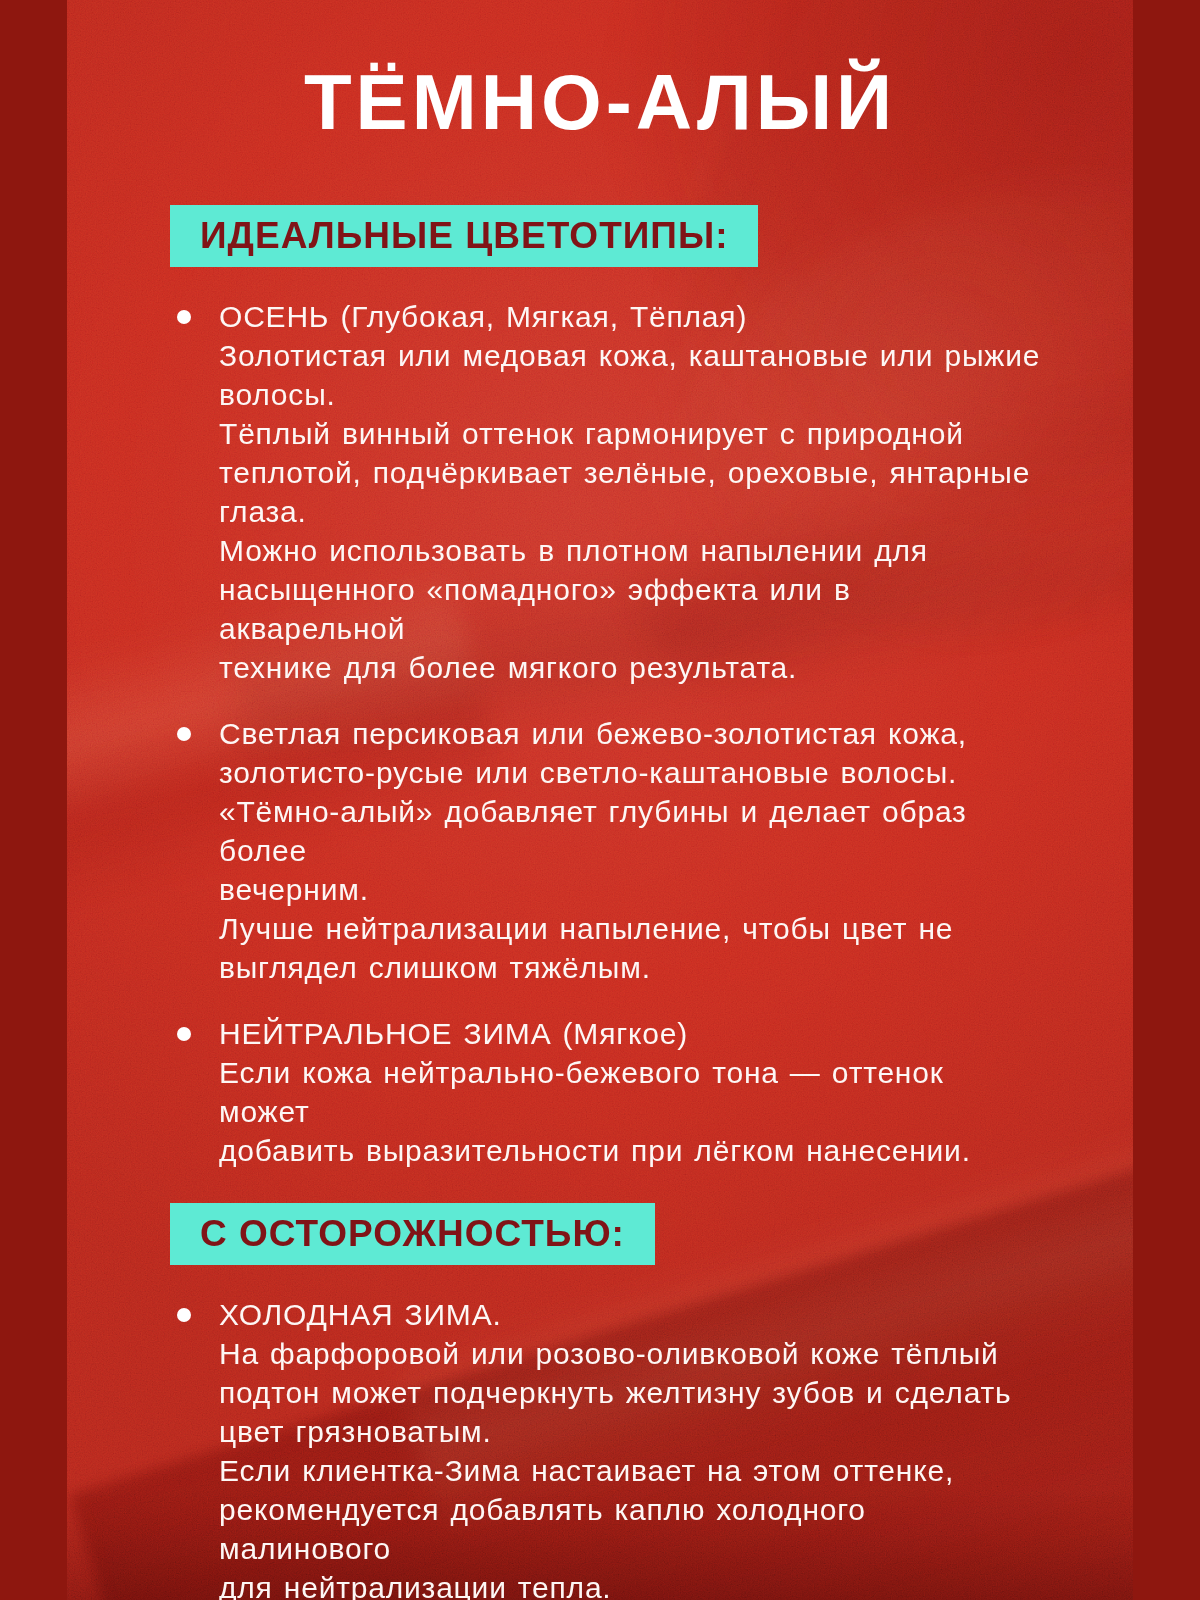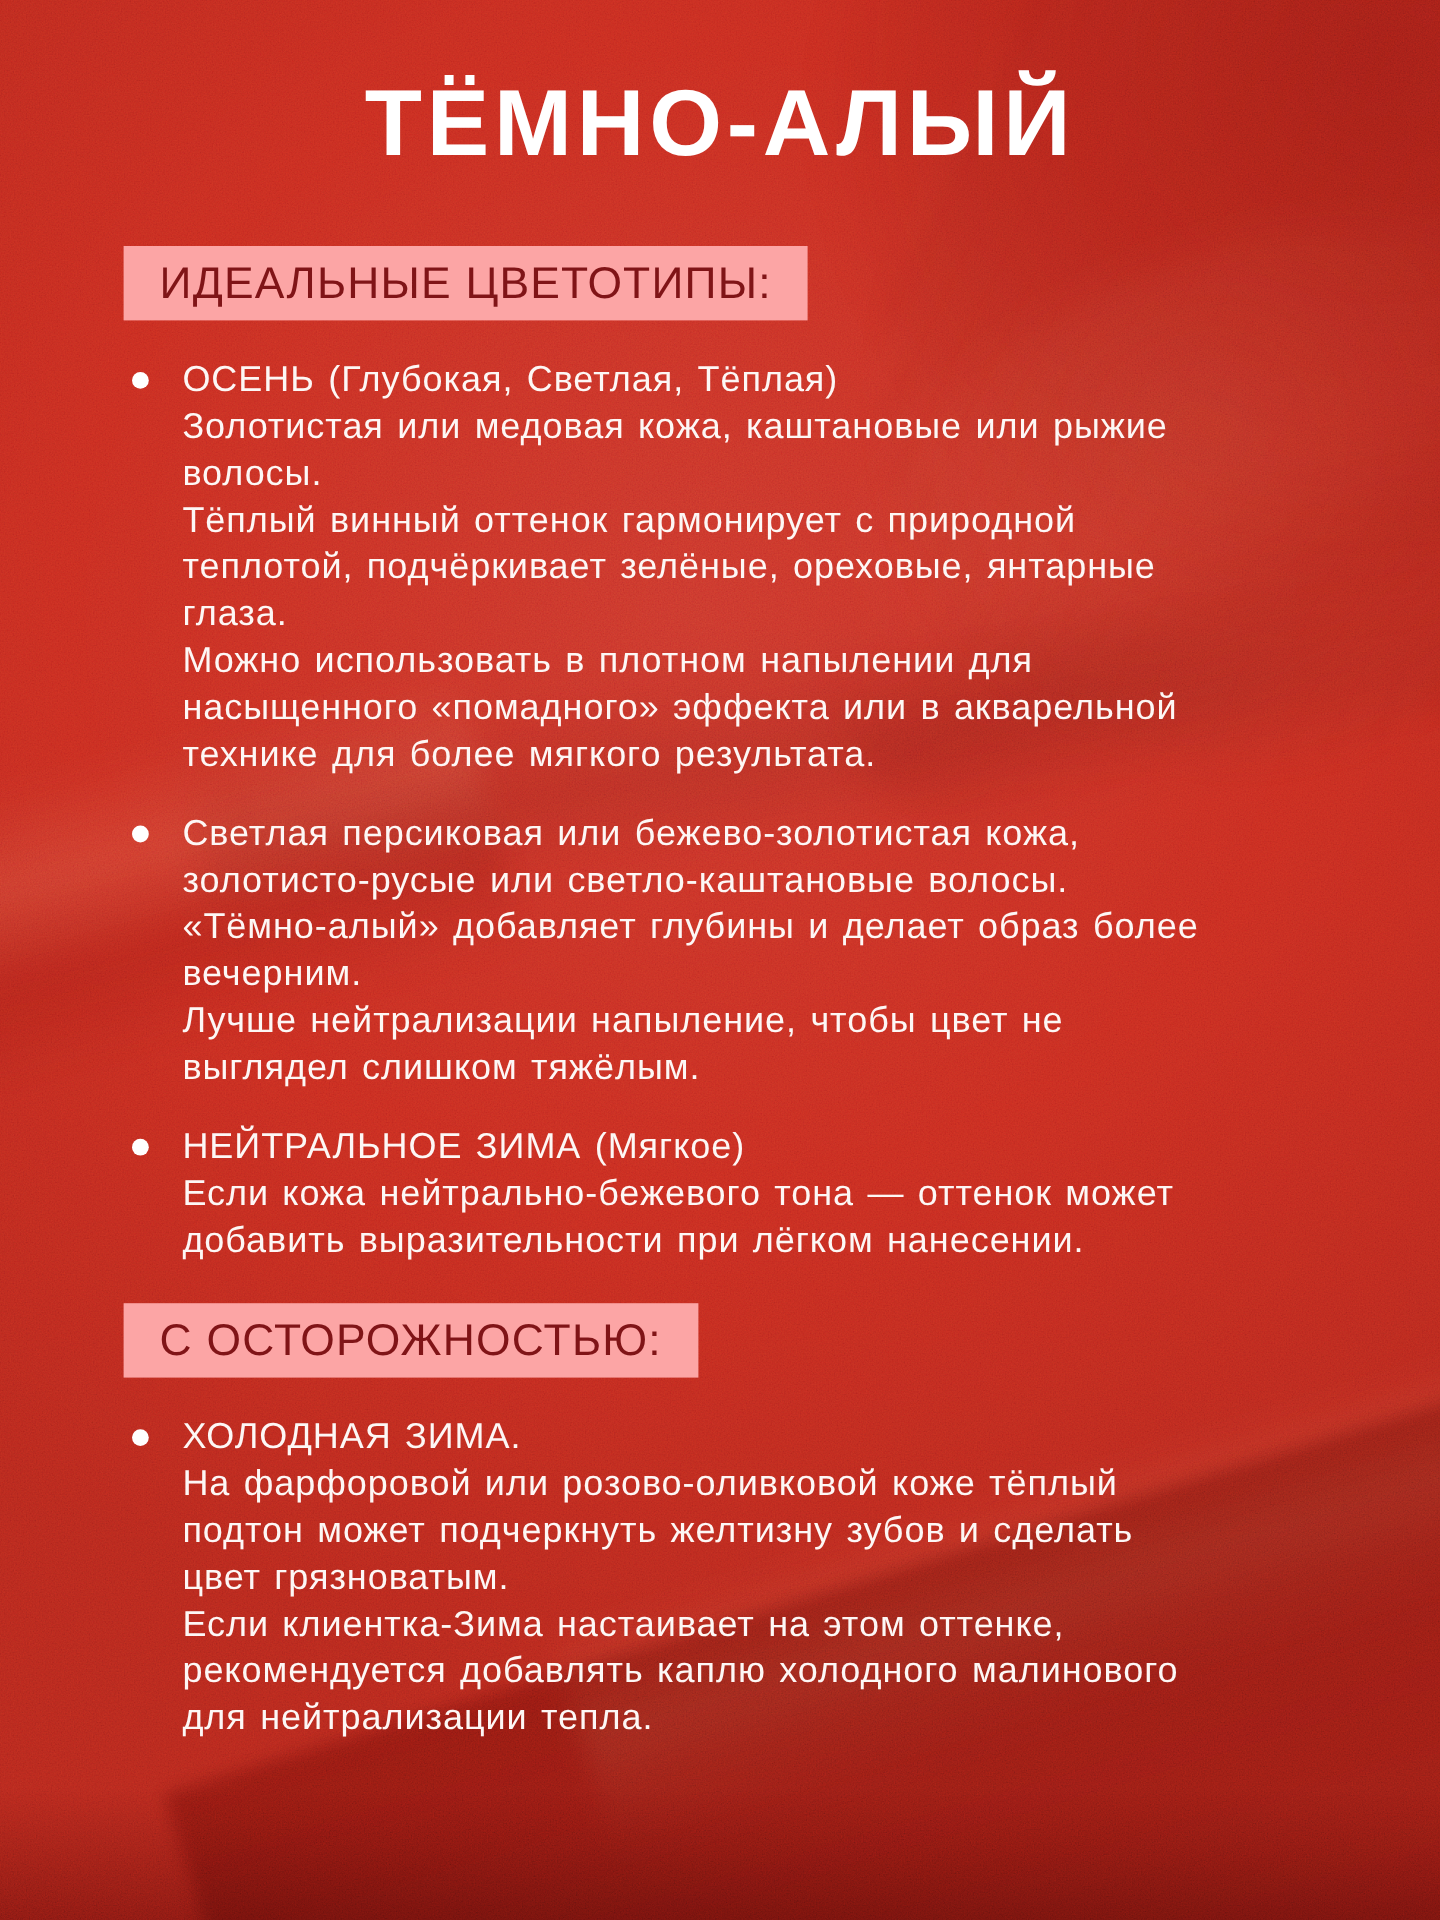--- a/index.html
+++ b/index.html
@@ -1,19 +1,19 @@
 <!DOCTYPE html>
 <html lang="ru"><head>
 <meta charset="utf-8">
 <style>
   * { margin: 0; padding: 0; box-sizing: border-box; }
   html, body { background: #8e170f; }
   .page {
     position: relative;
-    width: 1200px;
+    width: 1066px;
     height: 1600px;
     margin: 0 auto;
     overflow: hidden;
     background: #c1291e;
     font-family: "Liberation Sans", sans-serif;
   }
 
   
   .decor { position: absolute; inset: 0; z-index: 0; pointer-events: none; }
   .decor > div { position: absolute; }
@@ -93,24 +93,24 @@
     color: #ffffff;
     font-size: 78px;
     font-weight: 700;
     letter-spacing: 4px;
     line-height: 1.18;
     margin-left: -15px; 
   }
 
   .label-box {
     display: inline-block;
-    background: #fca5a5;
+    background: #5eead4;
     color: #801417;
     font-size: 37px;
-    font-weight: 400;
+    font-weight: 700;
     letter-spacing: 1px;
     line-height: 1;
     padding: 12px 30px 13px 30px;
   }
   .label-ideal { margin-top: 57px; }
   .label-caution { margin-top: 6px; }
 
   .items {
     list-style: none;
     margin-top: 30px;
@@ -162,21 +162,21 @@
 
     <h1 class="title">ТЁМНО-АЛЫЙ</h1>
 
     <div>
       <div class="label-box label-ideal">ИДЕАЛЬНЫЕ ЦВЕТОТИПЫ:</div>
     </div>
 
     <ul class="items">
       <li>
         <span class="dot"></span>
-        <div class="item-title">ОСЕНЬ (Глубокая, Светлая, Тёплая)</div>
+        <div class="item-title">ОСЕНЬ (Глубокая, Мягкая, Тёплая)</div>
         <div class="item-body">Золотистая или медовая кожа, каштановые или рыжие
 волосы.
 Тёплый винный оттенок гармонирует с природной
 теплотой, подчёркивает зелёные, ореховые, янтарные
 глаза.
 Можно использовать в плотном напылении для
 насыщенного «помадного» эффекта или в акварельной
 технике для более мягкого результата.</div>
       </li>
       <li>

